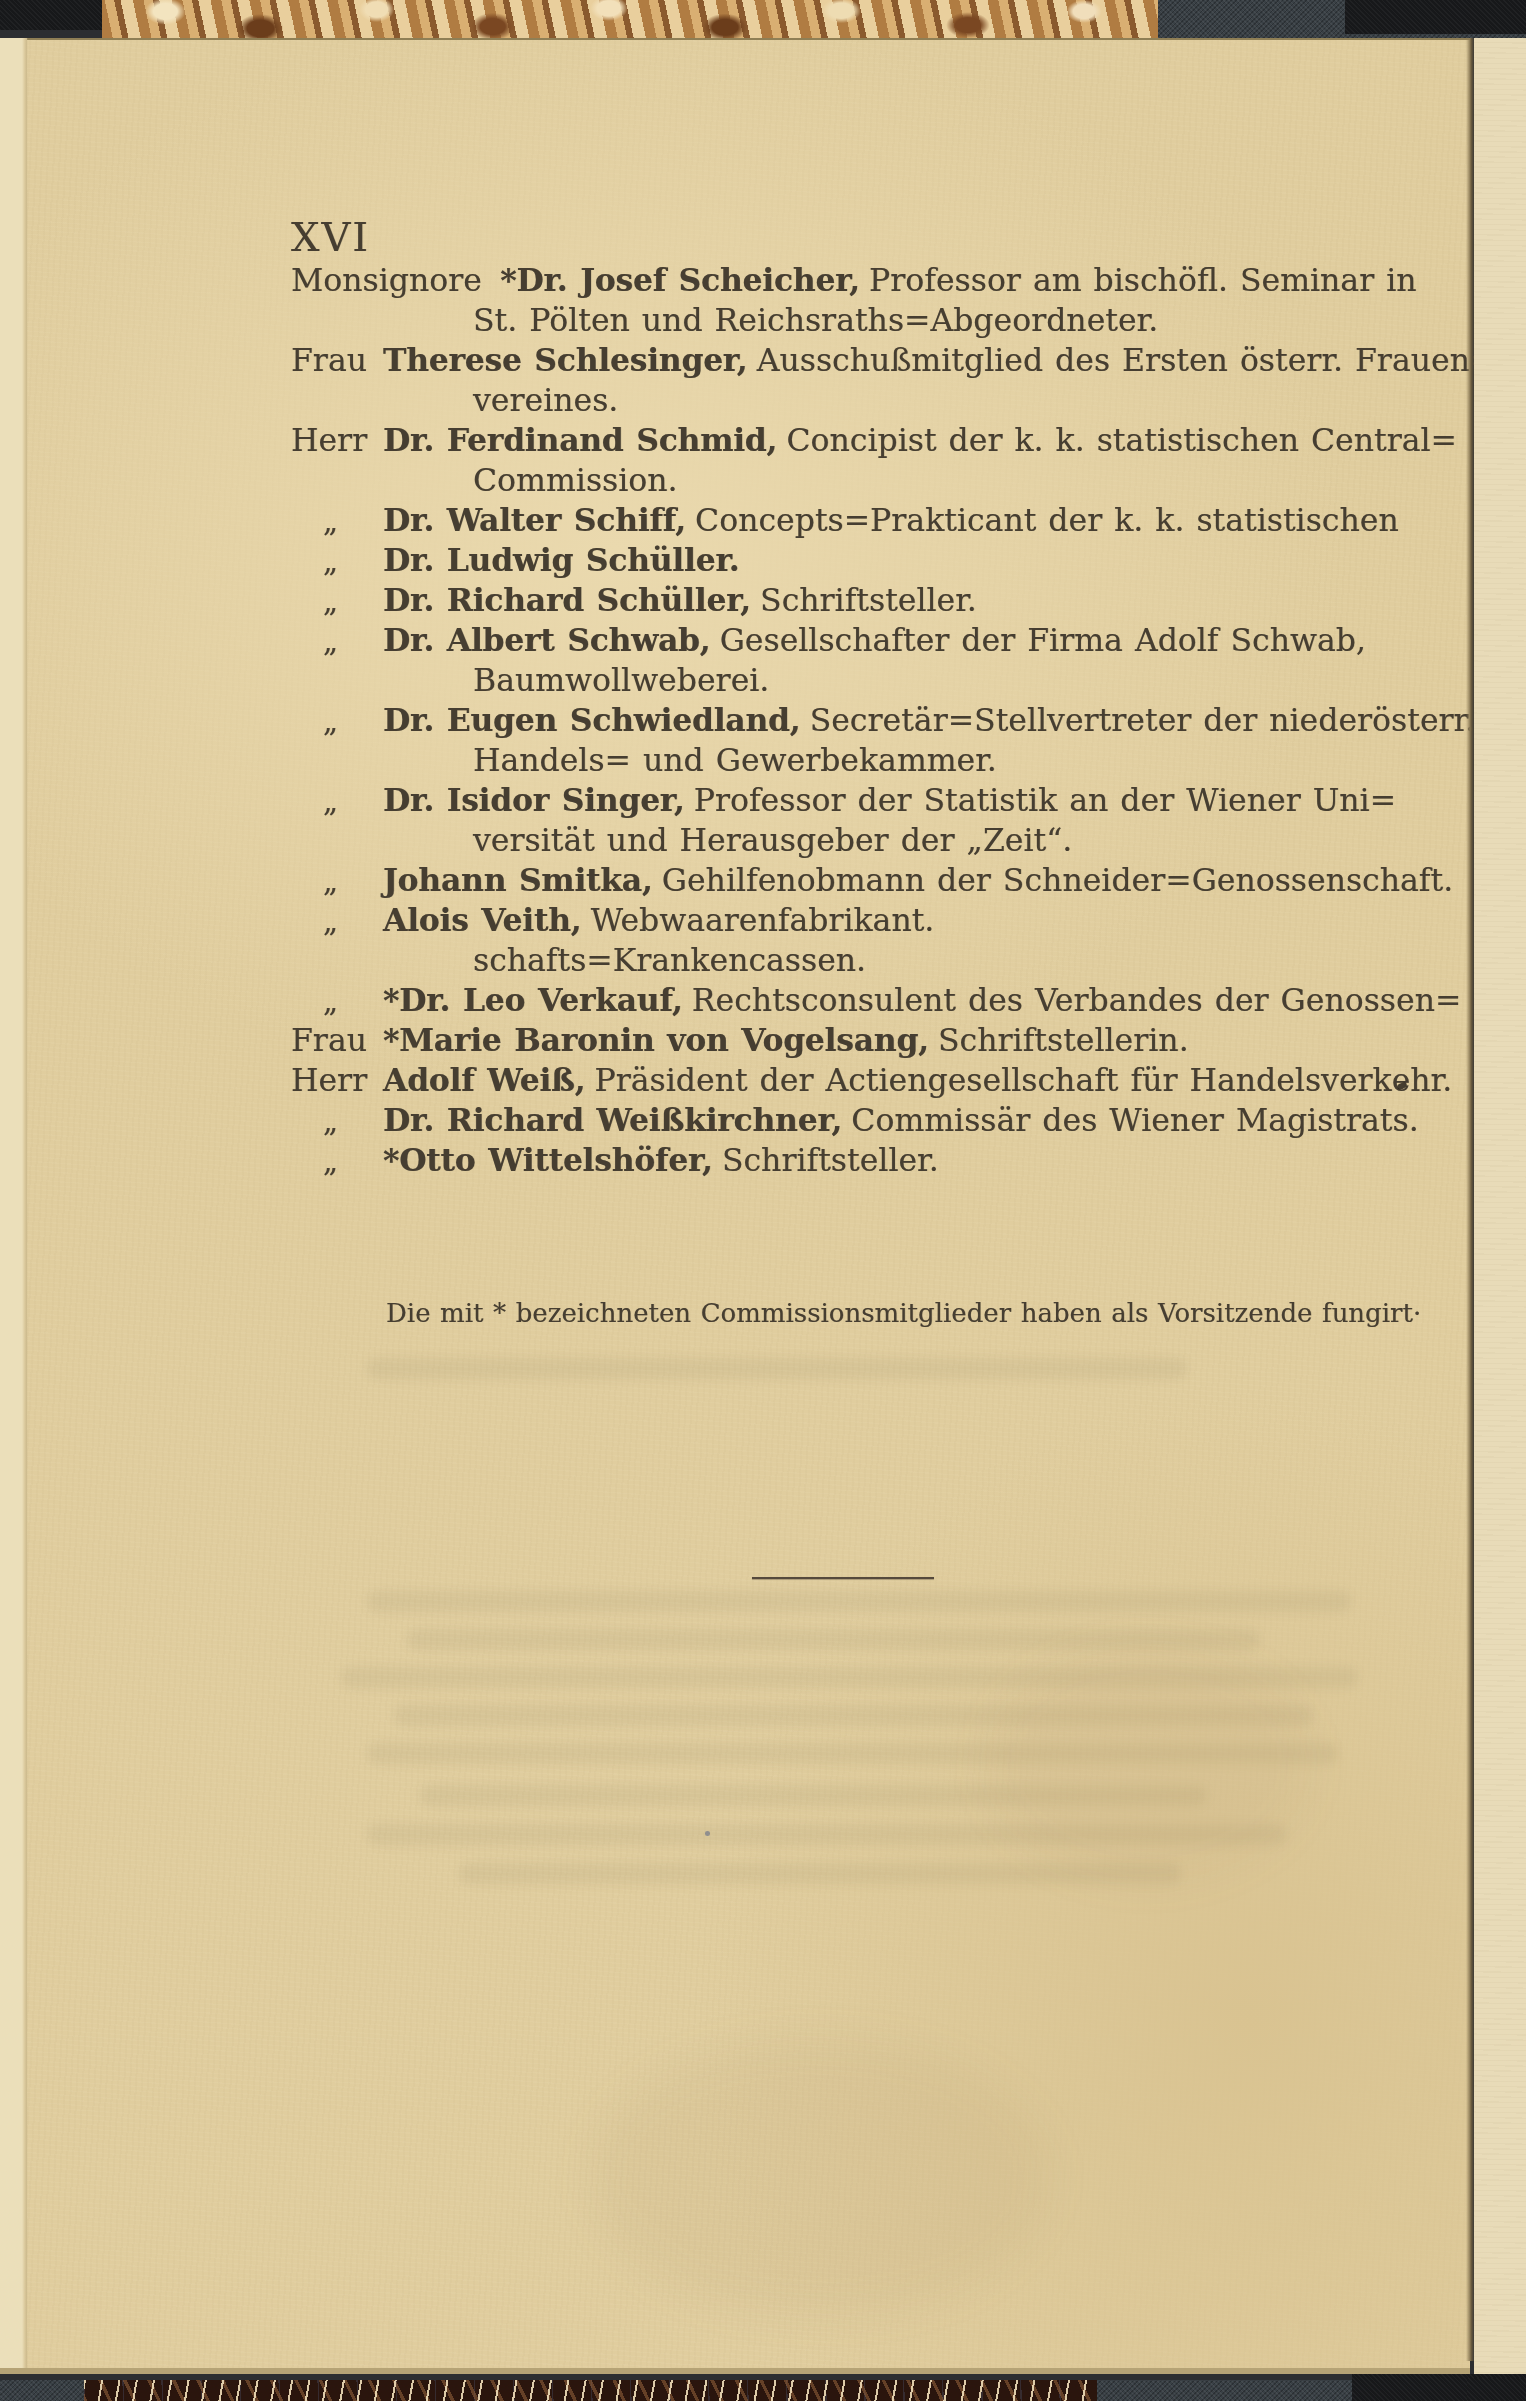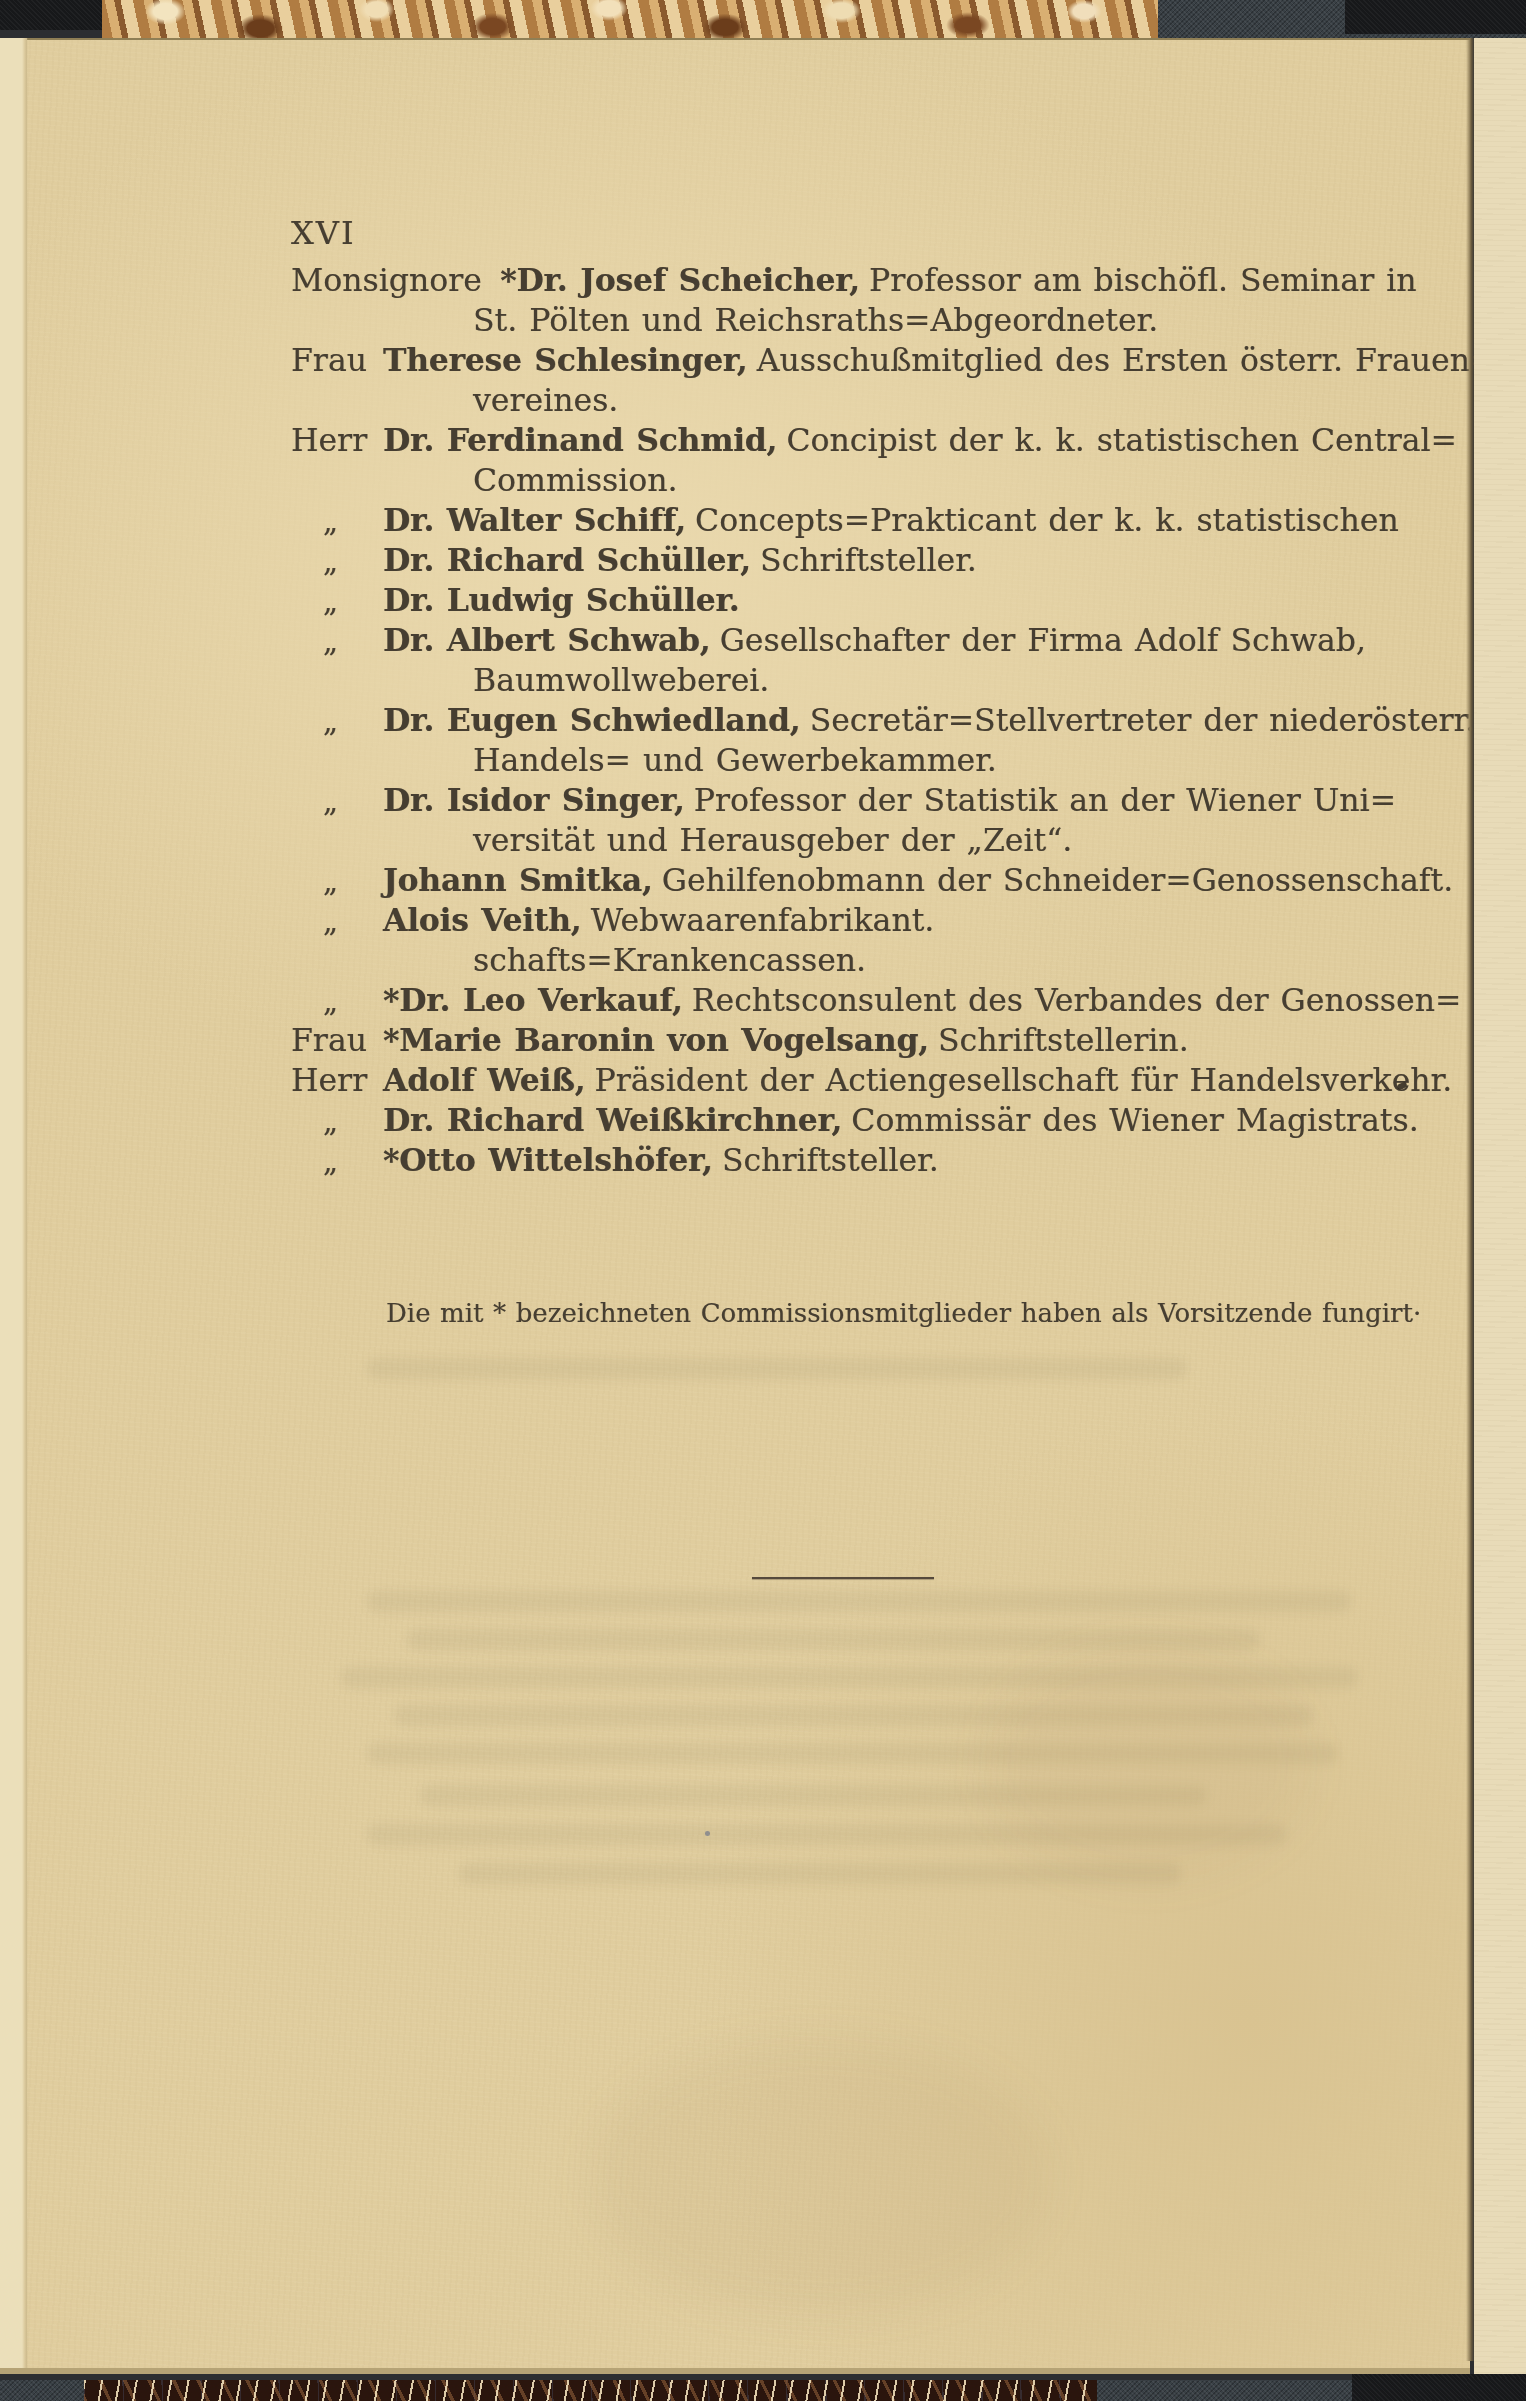--- a/index.html
+++ b/index.html
@@ -46,21 +46,21 @@
       border-bottom:6.6px solid #b5a376;box-sizing:border-box;
       box-shadow:inset 0 2px 0 #8f7f55;}
   .gutter{background:linear-gradient(90deg,#ebdfba 0 22px,#d9c79a 25px,#cbb98c 27px, rgba(0,0,0,0) 27.6px);}
   .seam{background:linear-gradient(90deg, rgba(141,124,88,0) 0%, #8d7c58 45%, #6f5f40 55%, rgba(141,124,88,0) 100%);}
   .right-strip{background:
       repeating-linear-gradient(1deg, rgba(140,120,80,.05) 0 1.3px, rgba(0,0,0,0) 1.3px 5.2px),
       #e8dbb8;}
 
   
   .ink{color:#463e31;text-shadow:0.4px 0.4px 0.3px rgba(70,62,49,.35), -0.3px 0 0.2px rgba(70,62,49,.18);}
-  .pagenum{font-size:32px;letter-spacing:2px;}
+  .pagenum{font-size:40px;letter-spacing:2px;}
   .roster{width:1142px;font-size:31.5px;line-height:40px;word-spacing:2px;white-space:nowrap;}
   .line{height:40px;}
   .sal{display:inline-block;min-width:92px;}
   .sal.wide{min-width:0;margin-right:18.4px;}
   .sal.ditto{padding-left:32px;box-sizing:border-box;font-size:29px;}
   .nm{font-weight:700;letter-spacing:-0.3px;margin-right:9.2px;}
   .line.cont{padding-left:182px;}
   .footnote{font-size:26px;line-height:30px;word-spacing:1.3px;white-space:nowrap;}
   .divider{background:#55493c;height:2px;box-shadow:0 0.7px 0.7px rgba(85,73,60,.5);}
 
@@ -101,24 +101,24 @@
         <div class="line first">
     <span class="sal">Herr</span><span class="nm">Dr. Ferdinand Schmid,</span><span class="rest">Concipist der k. k. statistischen Central=</span>
   </div>
         <div class="line cont">
     <span class="rest">Commission.</span>
   </div>
         <div class="line first">
     <span class="sal ditto">„</span><span class="nm">Dr. Walter Schiff,</span><span class="rest">Concepts=Prakticant der k. k. statistischen</span>
   </div>
         <div class="line first">
-    <span class="sal ditto">„</span><span class="nm">Dr. Richard Schüller,</span><span class="rest">Schriftsteller.</span>
+    <span class="sal ditto">„</span><span class="nm">Dr. Ludwig Schüller.</span><span class="rest"></span>
   </div>
         <div class="line first">
-    <span class="sal ditto">„</span><span class="nm">Dr. Ludwig Schüller.</span><span class="rest"></span>
+    <span class="sal ditto">„</span><span class="nm">Dr. Richard Schüller,</span><span class="rest">Schriftsteller.</span>
   </div>
         <div class="line first">
     <span class="sal ditto">„</span><span class="nm">Dr. Albert Schwab,</span><span class="rest">Gesellschafter der Firma Adolf Schwab,</span>
   </div>
         <div class="line cont">
     <span class="rest">Baumwollweberei.</span>
   </div>
         <div class="line first">
     <span class="sal ditto">„</span><span class="nm">Dr. Eugen Schwiedland,</span><span class="rest">Secretär=Stellvertreter der niederösterr.</span>
   </div>

